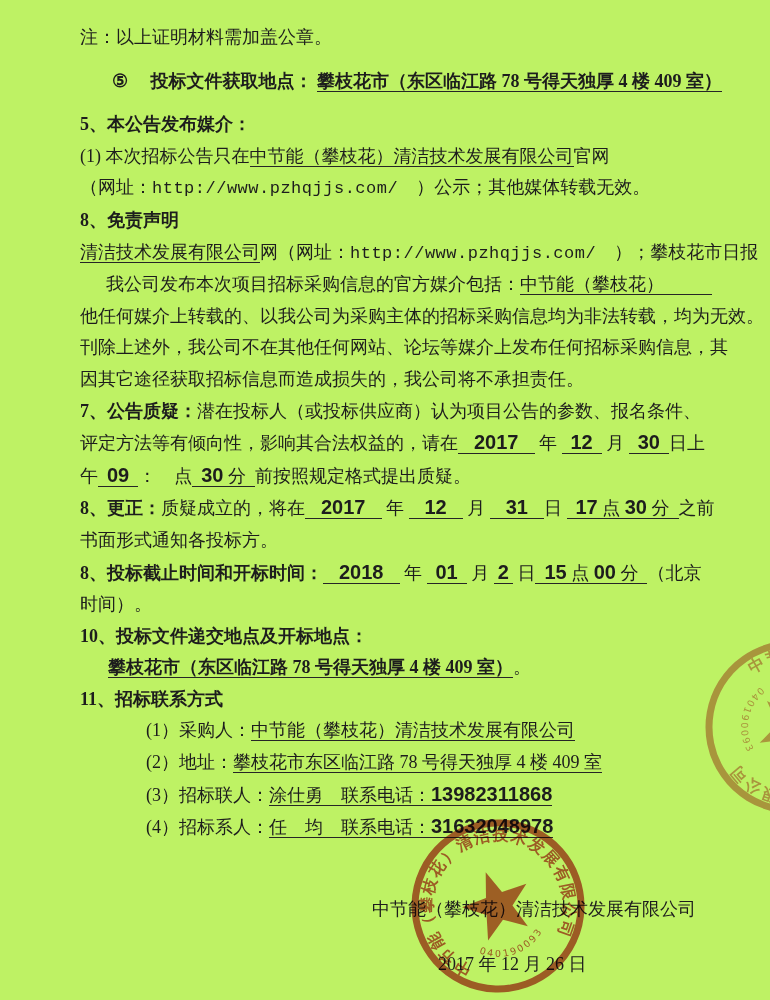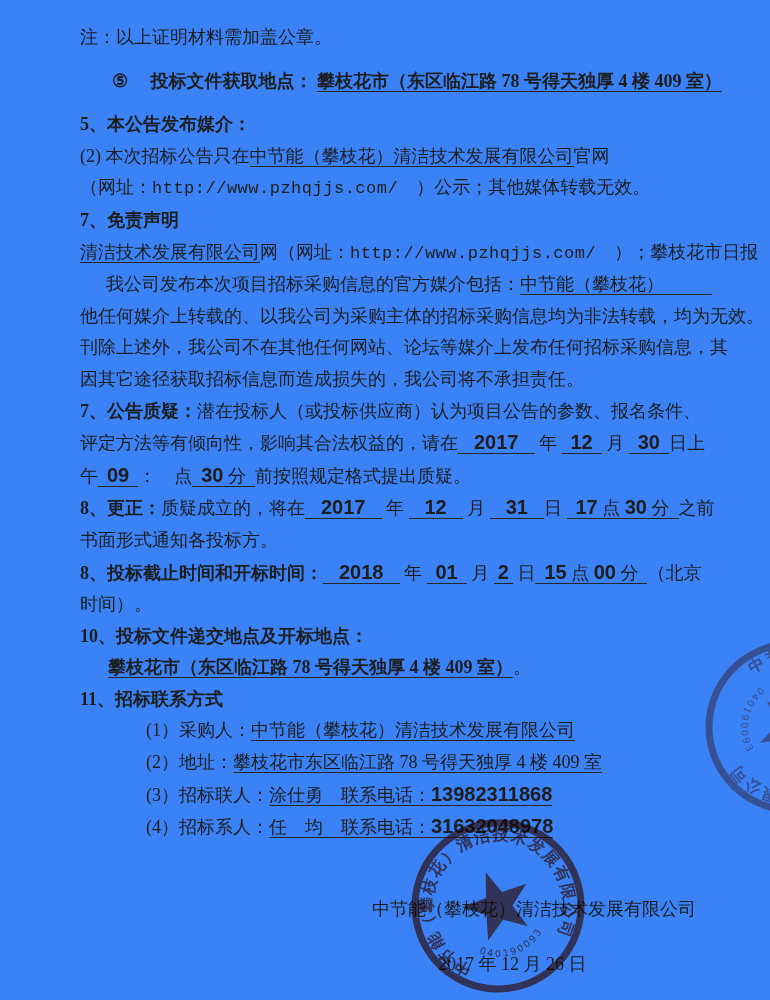--- a/index.html
+++ b/index.html
@@ -1,20 +1,20 @@
 <!DOCTYPE html>
 <html><head>
 <meta charset="utf-8">
 <style>
   html,body{margin:0;padding:0;background:#e9e9e9;}
   .page{
     position:relative;
     width:770px;height:1000px;
     margin:0 auto;
-    background:#3b82f6;
+    background:#bef264;
     overflow:hidden;
     font-family:"Liberation Serif","DejaVu Serif",serif;
     color:#1d1d1d;
   }
   .content{
     position:absolute;left:80px;top:22px;width:628px;
     font-size:18px;
   }
   .line{line-height:31.6px;white-space:nowrap;}
   .b{font-weight:bold;}
@@ -54,28 +54,28 @@
 
     <div class="line ind-item mt6">
       <span class="ind-mark b">⑤</span>
       <span class="b">投标文件获取地点：</span>
       <span class="b u">攀枝花市（东区临江路 78 号得天独厚 4 楼 409 室）</span>
     </div>
 
     <div class="line b mt6">5、本公告发布媒介：</div>
 
     <div class="line">
-      <span>(2) 本次招标公告只在</span><span class="u">中节能（攀枝花）清洁技术发展有限公司</span><span>官网</span>
+      <span>(1) 本次招标公告只在</span><span class="u">中节能（攀枝花）清洁技术发展有限公司</span><span>官网</span>
     </div>
 
     <div class="line">
       <span>（网址：</span><span class="url">http://www.pzhqjjs.com/</span><span>　）公示；其他媒体转载无效。</span>
     </div>
 
-    <div class="line b">7、免责声明</div>
+    <div class="line b">8、免责声明</div>
 
     <div class="line">
       <span class="u">清洁技术发展有限公司</span><span>网（网址：</span><span class="url">http://www.pzhqjjs.com/</span><span>　）；攀枝花市日报</span>
     </div>
 
     <div class="line ind-para">
       <span>我公司发布本次项目招标采购信息的官方媒介包括：</span><span class="u tail">中节能（攀枝花）</span>
     </div>
 
     <div class="line">他任何媒介上转载的、以我公司为采购主体的招标采购信息均为非法转载，均为无效。</div>

